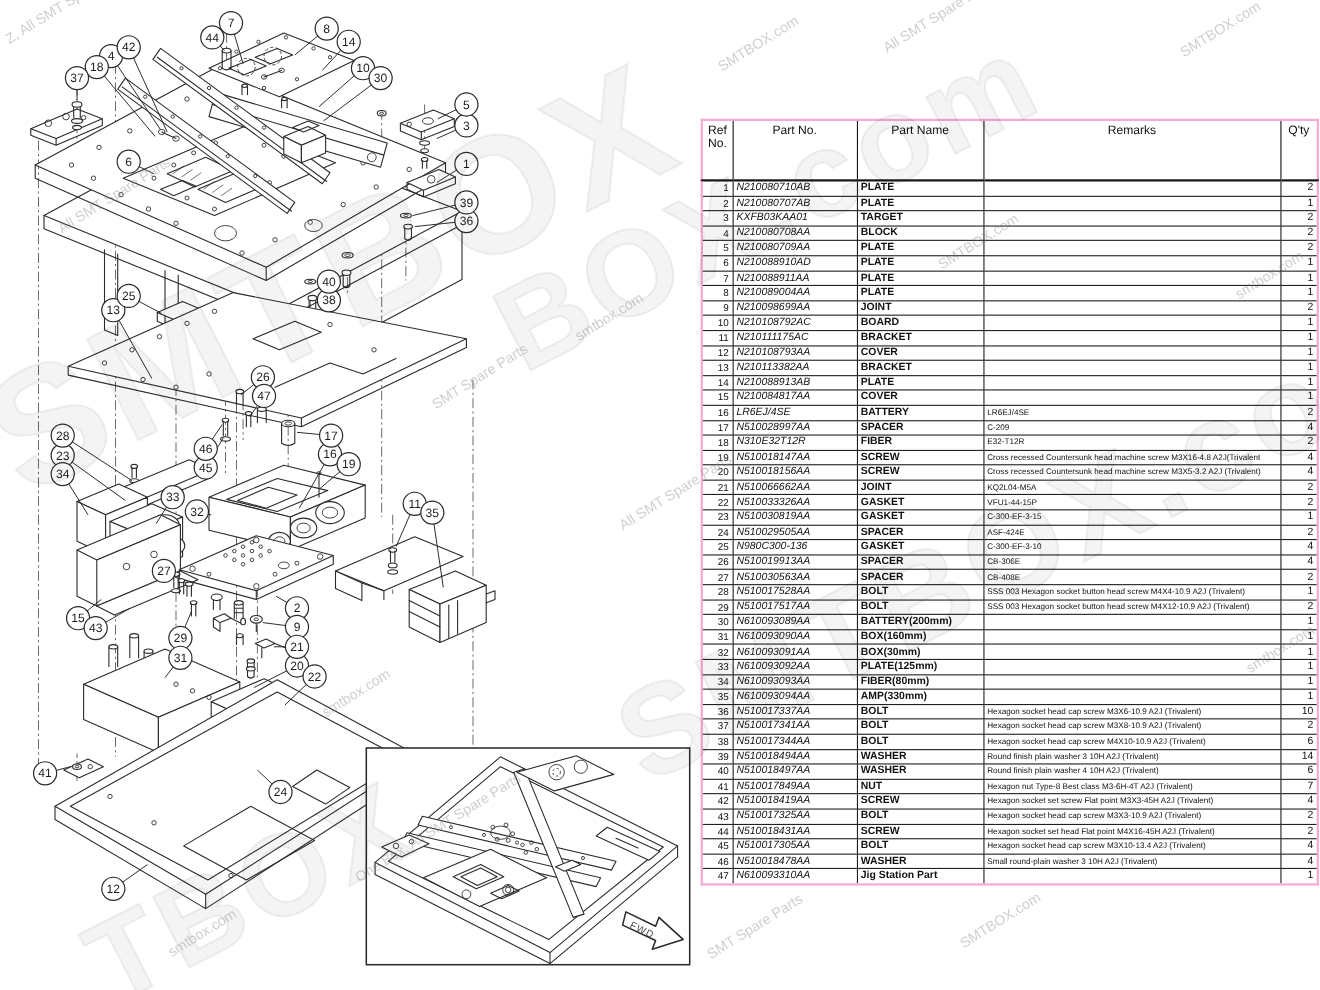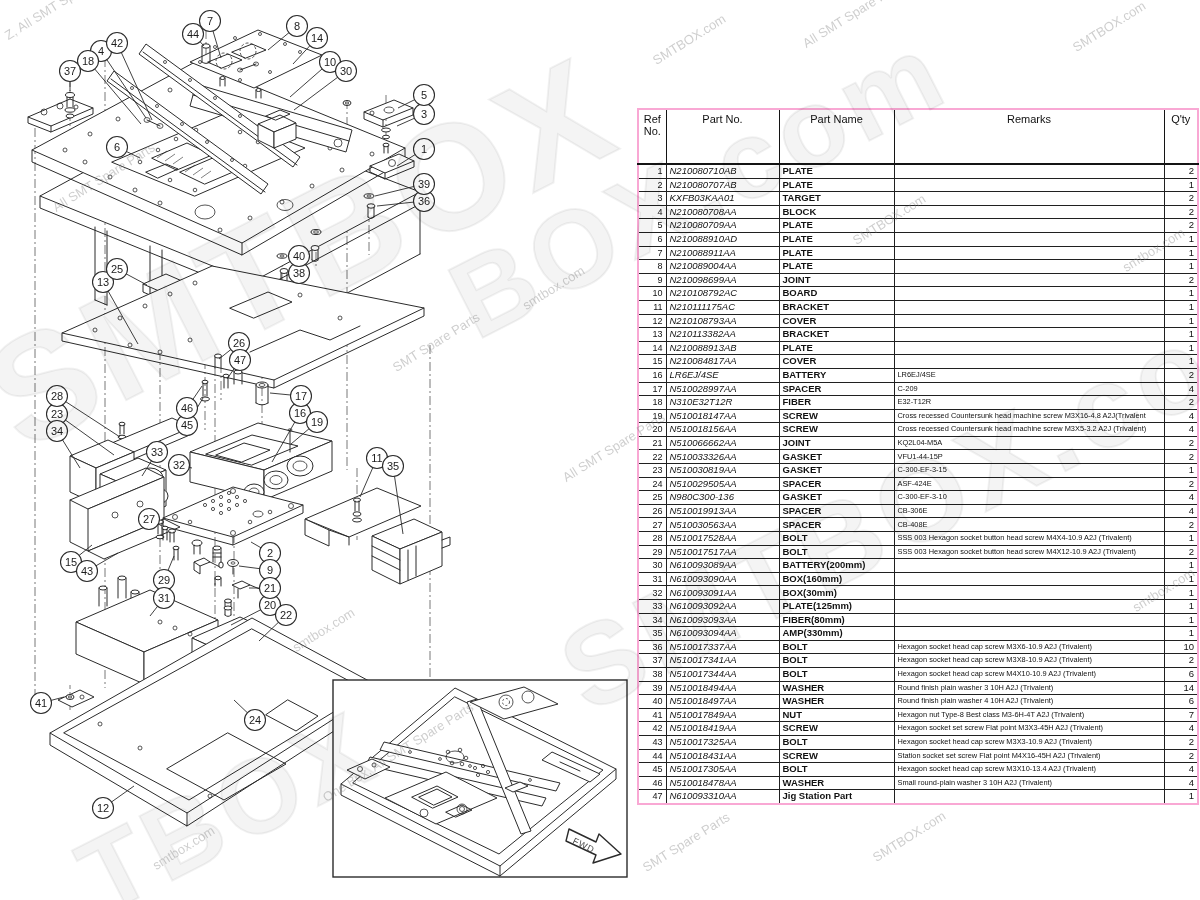--- a/index.html
+++ b/index.html
@@ -993,21 +993,21 @@
             <td class="ref">43</td>
             <td class="pn">N510017325AA</td>
             <td class="name">BOLT</td>
             <td class="rem">Hexagon socket head cap screw M3X3-10.9 A2J (Trivalent)</td>
             <td class="qty">2</td>
           </tr>
           <tr>
             <td class="ref">44</td>
             <td class="pn">N510018431AA</td>
             <td class="name">SCREW</td>
-            <td class="rem">Station socket set screw Flat point M4X16-45H A2J (Trivalent)</td>
+            <td class="rem">Hexagon socket set head Flat point M4X16-45H A2J (Trivalent)</td>
             <td class="qty">2</td>
           </tr>
           <tr>
             <td class="ref">45</td>
             <td class="pn">N510017305AA</td>
             <td class="name">BOLT</td>
             <td class="rem">Hexagon socket head cap screw M3X10-13.4 A2J (Trivalent)</td>
             <td class="qty">4</td>
           </tr>
           <tr>

